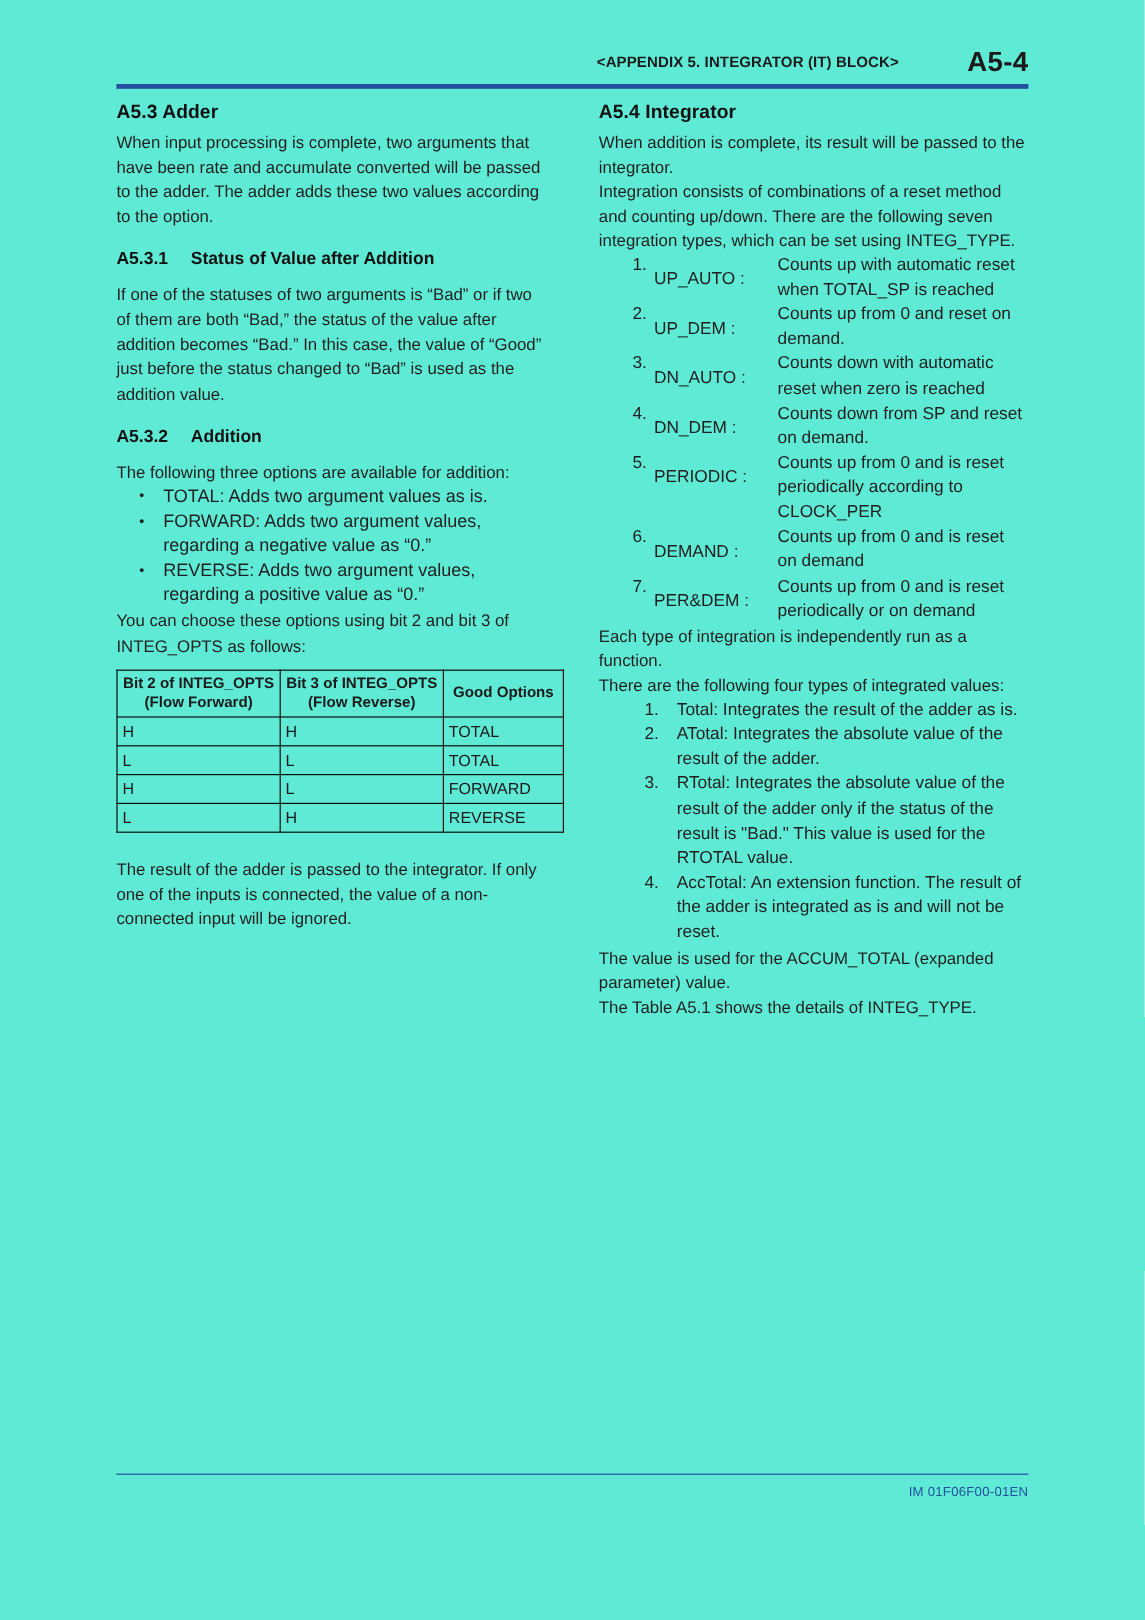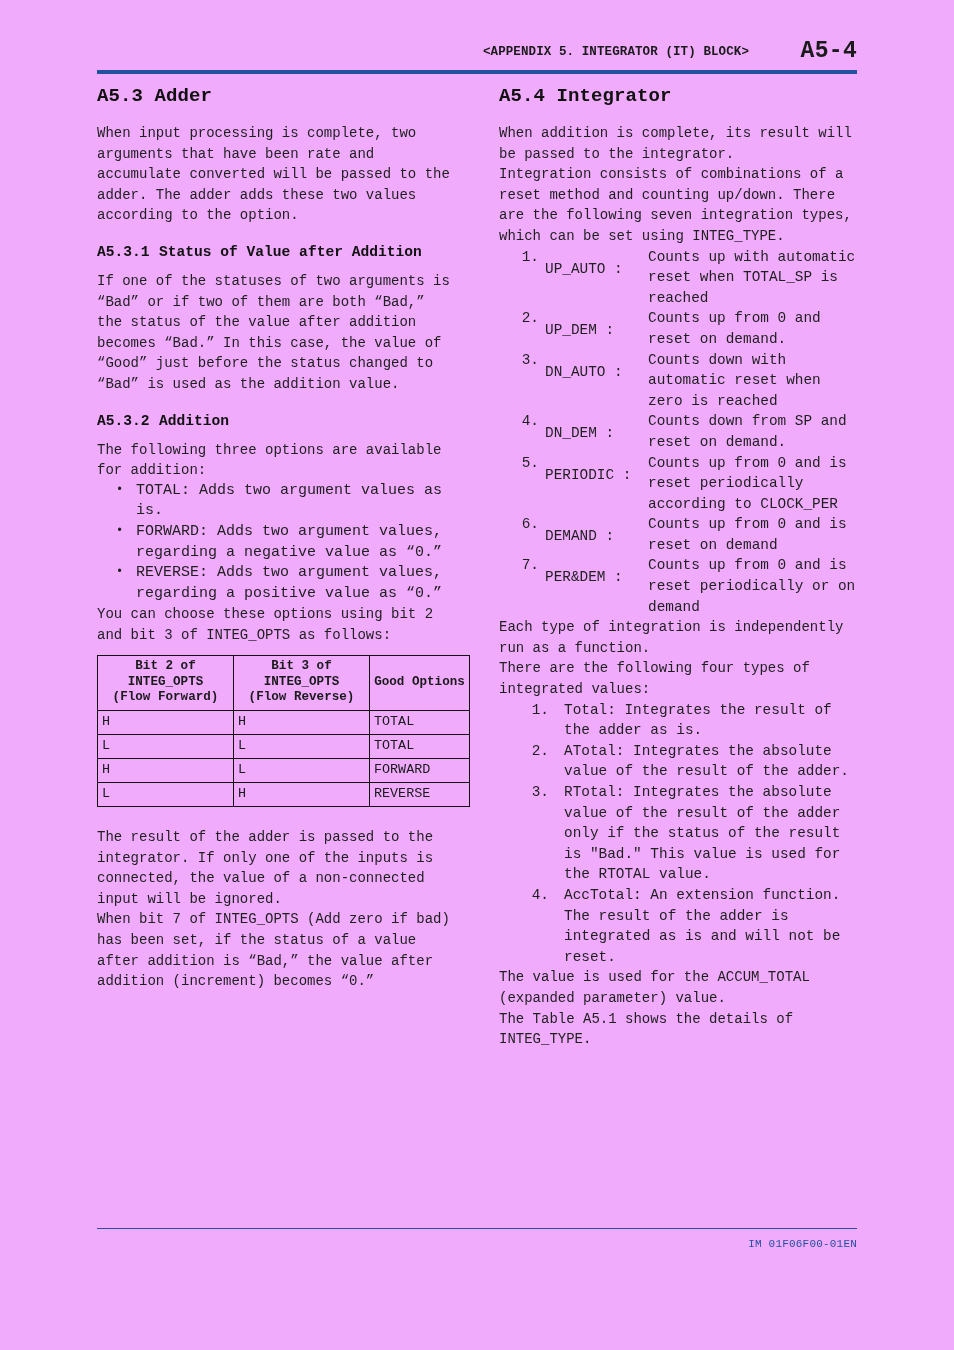--- a/index.html
+++ b/index.html
@@ -8,24 +8,23 @@
     background: #ffffff;
   }
   body {
     font-family: "Liberation Sans", sans-serif;
     color: #1a1a1a;
   }
   .page {
     position: relative;
     width: 954px;
     height: 1350px;
-    background: #f0abfc;
+    background: #5eead4;
     overflow: hidden;
     box-sizing: border-box;
-    font-family: Liberation Mono, monospace;
   }
 
   
   .header {
     position: absolute;
     left: 97px;
     top: 42px;
     width: 760px;
     height: 30px;
   }
@@ -60,23 +59,23 @@
   
   .col {
     position: absolute;
     top: 85px;
     width: 357px;
   }
   .col-left  { left: 97px; }
   .col-right { left: 499px; }
 
   h2.sec {
-    font-size: 19px;
-    font-weight: bold;
-    margin: 0 0 16px 0;
+    font-size: 16px;
+    font-weight: bold;
+    margin: 0 0 5px 0;
     letter-spacing: 0.1px;
     color: #111;
   }
   h3.subsec {
     font-size: 14.6px;
     font-weight: bold;
     margin: 18px 0 11px 0;
     color: #111;
   }
   h3.subsec .num { display: inline-block; min-width: 62px; }
@@ -282,21 +281,20 @@
         </tr>
         <tr>
           <td>L</td>
           <td>H</td>
           <td>REVERSE</td>
         </tr>
       </tbody>
     </table>
 
     <p class="body gap-para" style="margin-top:26px;">The result of the adder is passed to the integrator. If only one of the inputs is connected, the value of a non-connected input will be ignored.</p>
-    <p class="body">When bit 7 of INTEG_OPTS (Add zero if bad) has been set, if the status of a value after addition is “Bad,” the value after addition (increment) becomes “0.”</p>
   </div>
 
   <div class="col col-right">
 
     <h2 class="sec">A5.4  Integrator</h2>
 
     <p class="body">When addition is complete, its result will be passed to the integrator.</p>
     <p class="body">Integration consists of combinations of a reset method and counting up/down. There are the following seven integration types, which can be set using INTEG_TYPE.</p>
 
     <ol class="types">

